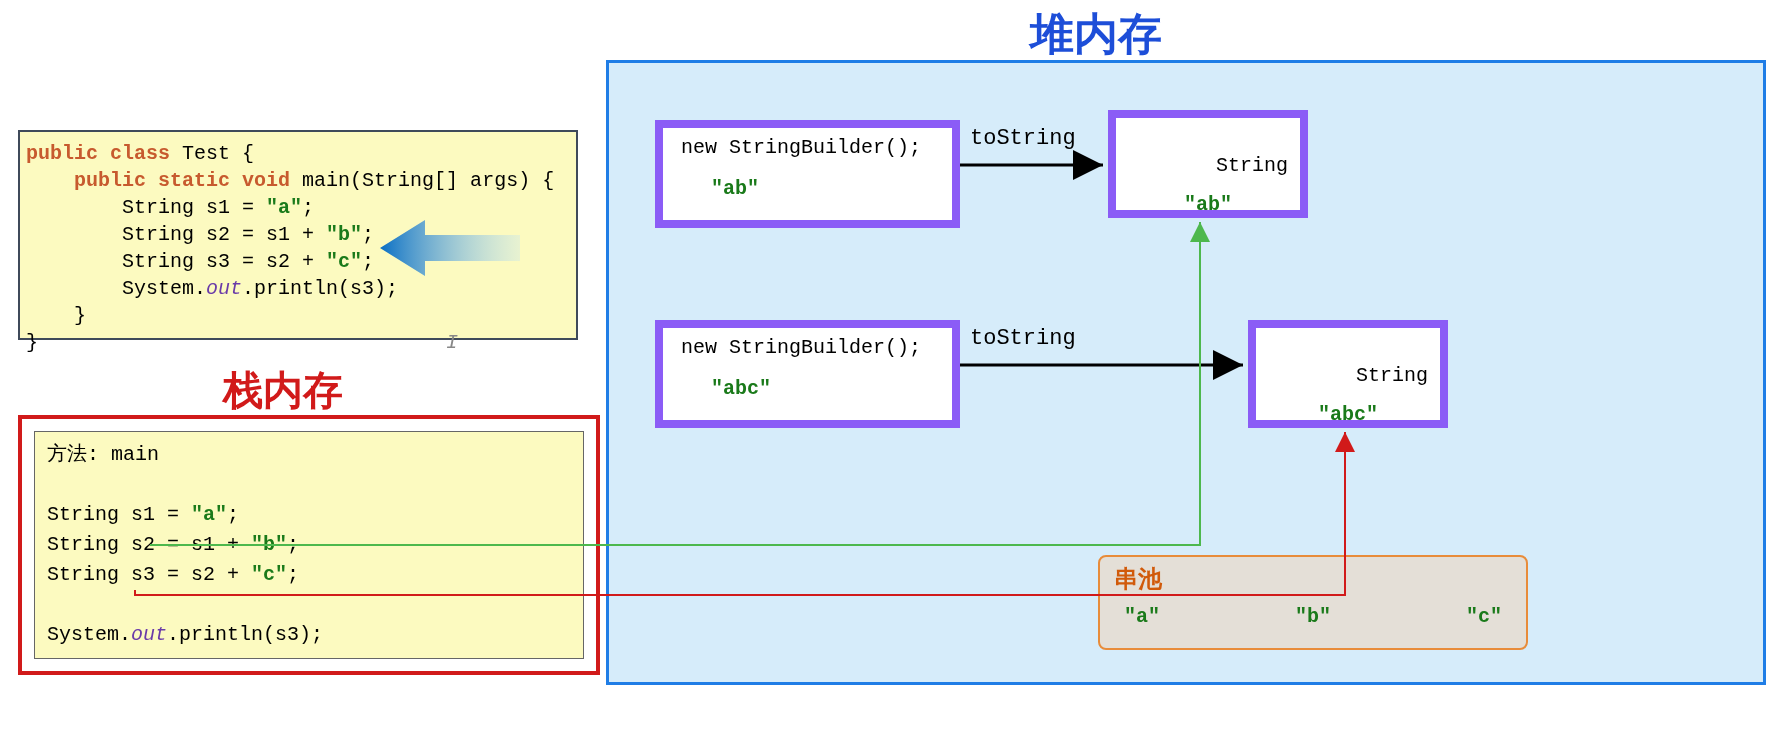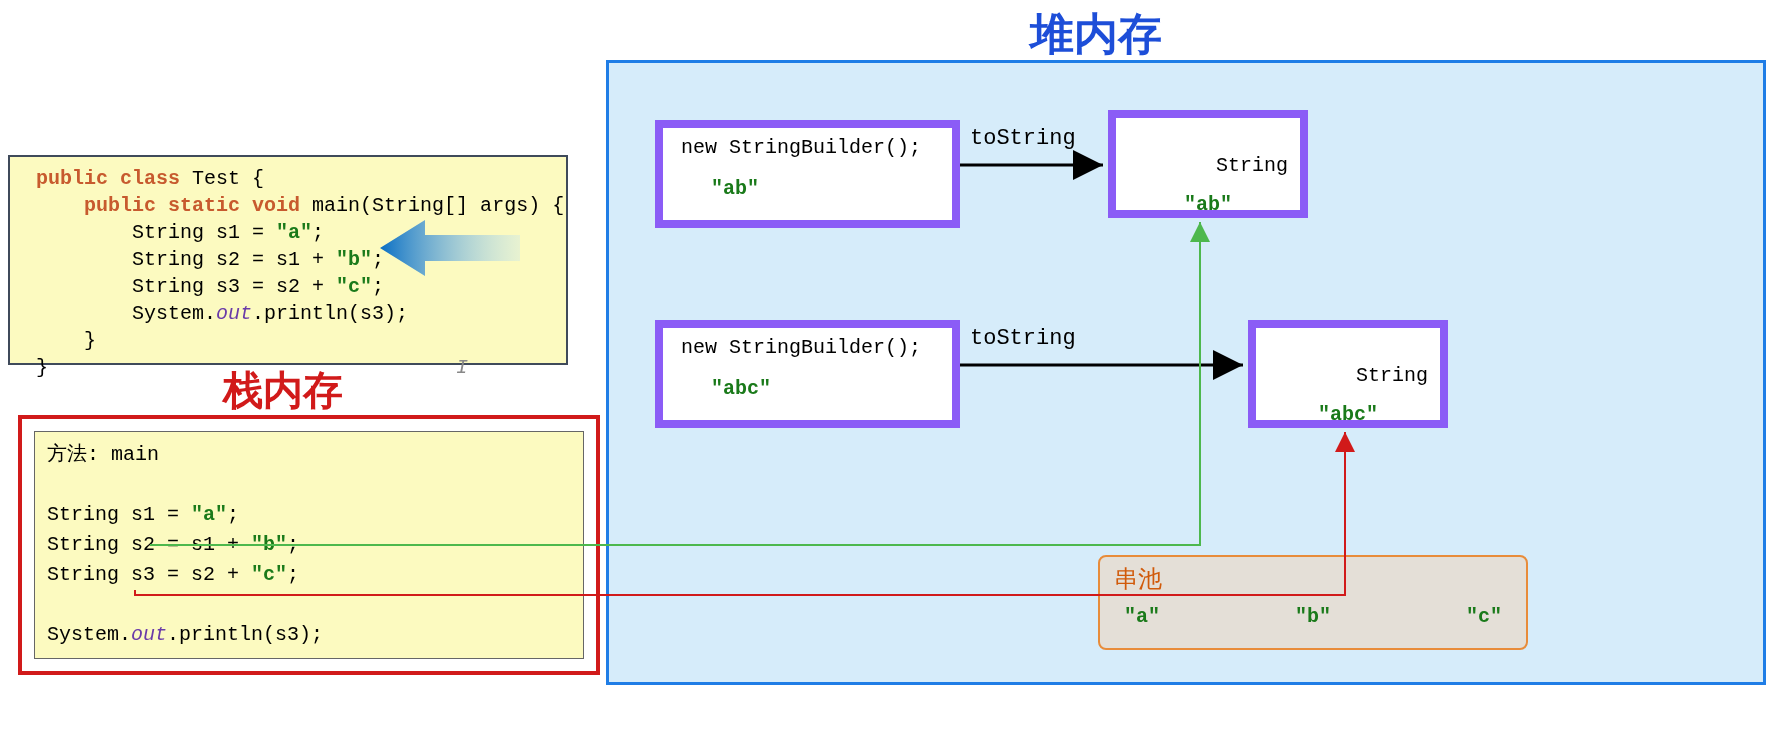--- a/index.html
+++ b/index.html
@@ -17,30 +17,29 @@
   .kw-public { color: #c75a2e; font-weight: bold; }
   .kw-class { color: #c75a2e; font-weight: bold; }
   .kw-static { color: #c75a2e; font-weight: bold; }
   .kw-void { color: #c75a2e; font-weight: bold; }
   .str { color: #1a7a1a; font-weight: bold; }
   .ital { font-style: italic; color: #6a3ba8; }
 
   
   .code-box {
     position: absolute;
-    left: 8px;
+    left: 18px;
     top: 130px;
     width: 560px;
     height: 210px;
     border: 2px solid #3f4a5a;
     background: #fcfac0;
-    padding: 8px 26px;
+    padding: 8px 6px;
     line-height: 1.35;
     white-space: pre;
-    margin-top: 25px;
   }
 
   
   .stack-title {
     position: absolute;
     left: 223px;
     top: 363px;
     font-size: 40px;
     font-weight: bold;
     color: #d11a1a;
@@ -123,21 +122,21 @@
     top: 555px;
     width: 430px;
     height: 95px;
     border: 2px solid #e88c3a;
     border-radius: 8px;
     background: rgba(255, 200, 150, 0.35);
     padding: 6px 14px;
   }
   .pool-title {
     color: #d15a0a;
-    font-weight: normal;
+    font-weight: bold;
     font-family: "Microsoft YaHei", sans-serif;
     font-size: 24px;
   }
   .pool-items {
     margin-top: 10px;
     display: flex;
     justify-content: space-between;
     padding: 0 10px;
     color: #1a7a1a;
     font-weight: bold;

